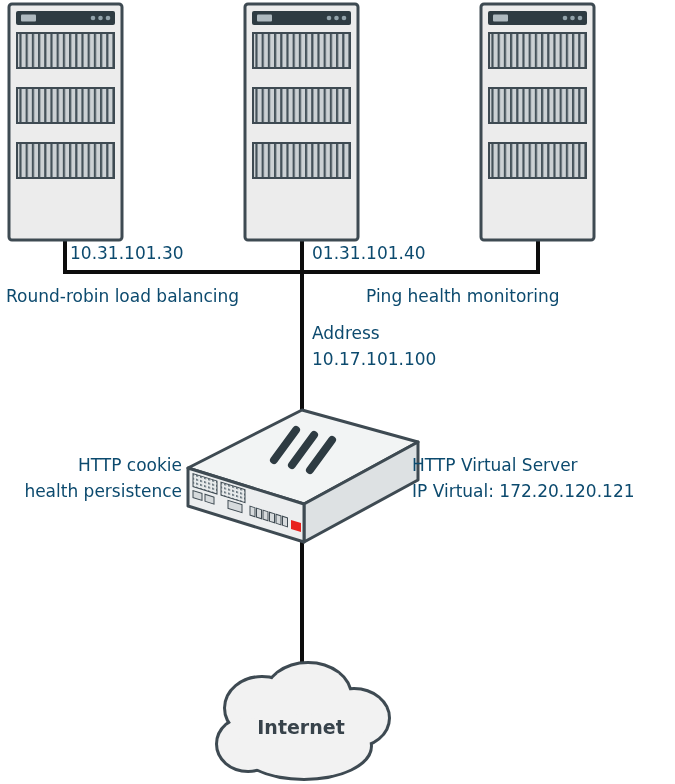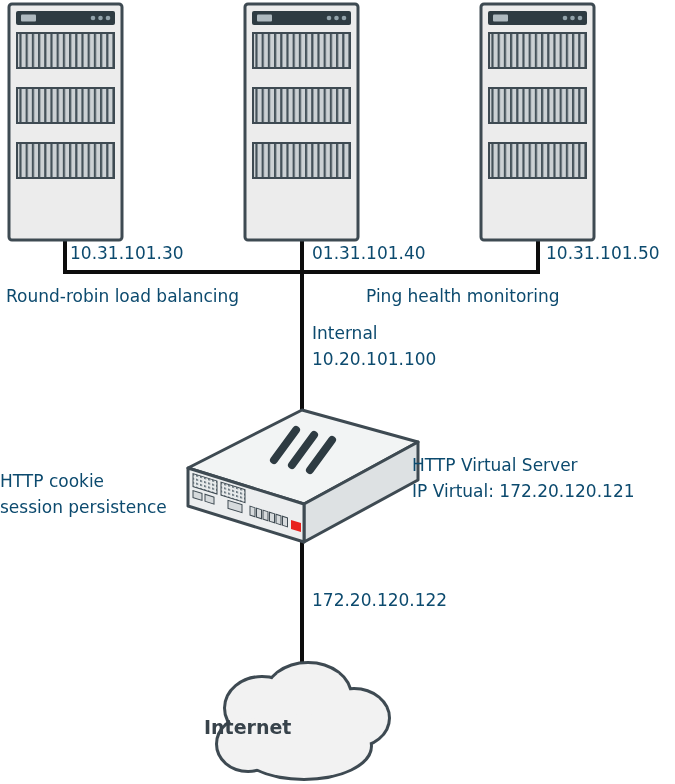--- a/index.html
+++ b/index.html
@@ -5,23 +5,23 @@
   html,body{margin:0;padding:0;background:#fff;}
   #stage{
     position:relative;width:675px;height:784px;background:#ffffff;overflow:hidden;
     font-family:"DejaVu Sans","Liberation Sans",sans-serif;
   }
   .abs{position:absolute;}
   .label{
     position:absolute;font-size:17px;color:#0c4a6e;white-space:nowrap;line-height:26px;
   }
   .label .line{display:block;}
-  .center{text-align:left;margin-top:16px;}
+  .center{text-align:right;}
   .internet-label{
-    position:absolute;font-size:19px;font-weight:bold;color:#38434b;text-align:left;
+    position:absolute;font-size:19px;font-weight:bold;color:#38434b;text-align:center;
   }
   svg{display:block;}
 </style>
 </head>
 <body>
 
 <div id="stage">
 
   <svg width="0" height="0" style="position:absolute" aria-hidden="true">
     <defs>
@@ -127,39 +127,37 @@
       <ellipse cx="58" cy="58" rx="36" ry="30"></ellipse>
       <ellipse cx="104" cy="46" rx="42" ry="32"></ellipse>
       <ellipse cx="150" cy="68" rx="34" ry="28"></ellipse>
       <ellipse cx="44" cy="94" rx="30" ry="26"></ellipse>
       <ellipse cx="100" cy="96" rx="66" ry="32"></ellipse>
     </g>
   </svg>
 
   <div class="label" style="left:70px;top:240px;z-index:2">10.31.101.30</div>
   <div class="label" style="left:312px;top:240px;z-index:2">01.31.101.40</div>
-  <div class="label" style="left:546px;top:240px;z-index:2">10.31.101.50</div>
 
   <div class="label" style="left:366px;top:283px;z-index:2">Ping health monitoring</div>
   <div class="label" style="left:6px;top:283px;z-index:2">Round-robin load balancing</div>
 
   <div class="label" style="left:312px;top:320px;z-index:2">
-    <span class="line">Internal</span>
-    <span class="line">10.20.101.100</span>
+    <span class="line">Address</span>
+    <span class="line">10.17.101.100</span>
   </div>
 
   <div class="label center" style="left:0px;top:452px;width:182px;z-index:2">
     <span class="line">HTTP cookie</span>
-    <span class="line">session persistence</span>
+    <span class="line">health persistence</span>
   </div>
 
   <div class="label" style="left:412px;top:452px;z-index:2">
     <span class="line">HTTP Virtual Server</span>
     <span class="line">IP Virtual: 172.20.120.121</span>
   </div>
 
   <div class="label" style="left:312px;top:587px;z-index:2">
-    <span class="line">172.20.120.122</span>
   </div>
 
   <div class="internet-label" style="left:204px;top:716px;width:194px;z-index:2">Internet</div>
 
 </div>
 
 </body></html>

